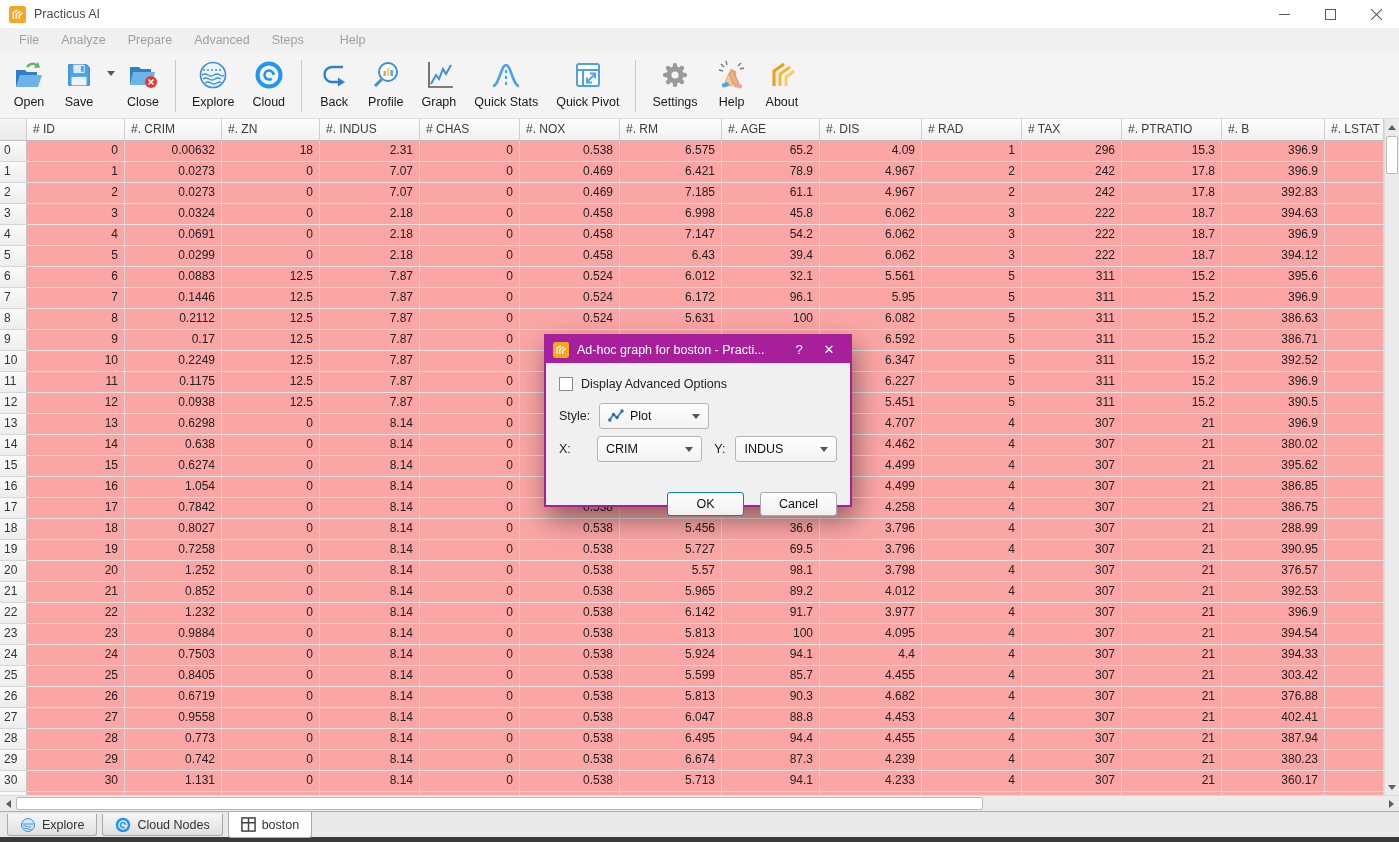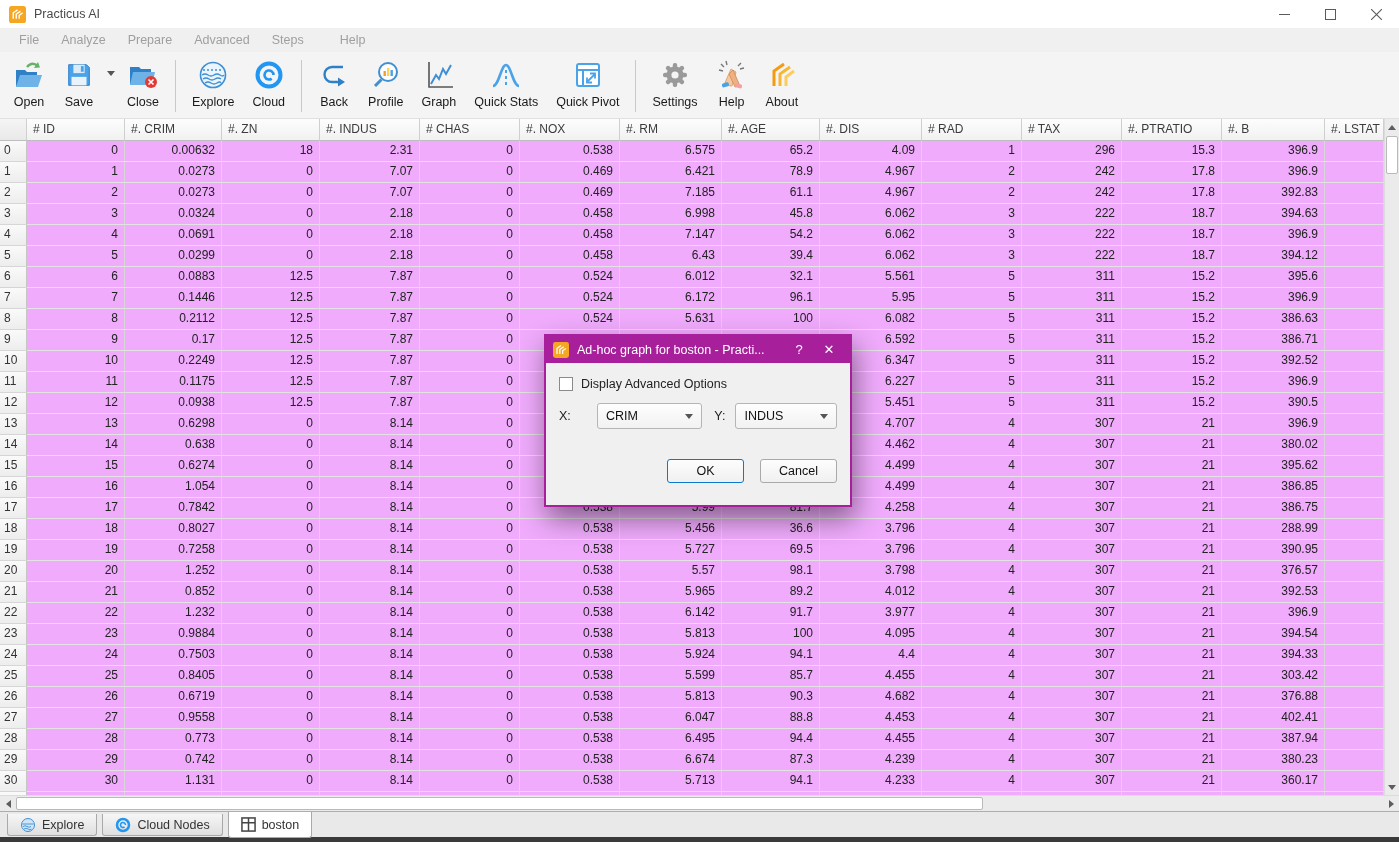--- a/index.html
+++ b/index.html
@@ -23,21 +23,21 @@
   
   .toolbar { height:67px; background:#f4f4f4; display:flex; align-items:flex-start; padding:5px 0 0 4px; border-bottom:1px solid #e0e0e0; }
   .tbtn { display:flex; flex-direction:column; align-items:center; padding:2px 9px; }
   .tbtn .ticon { width:32px; height:32px; display:flex; align-items:center; justify-content:center; }
   .tbtn .tlabel { font-size:12.5px; color:#1a1a1a; margin-top:4px; white-space:nowrap; }
   .save-arrow { width:14px; display:flex; align-items:center; justify-content:center; margin-top:14px; }
   .tri-down { width:0; height:0; border-left:4px solid transparent; border-right:4px solid transparent; border-top:5px solid #555; }
   .tsep { width:1px; height:52px; background:#c9c9c9; margin:3px 7px 0 7px; }
 
   
-  .table-area { position:relative; height:676px; background:#f0abfc; }
+  .table-area { position:relative; height:676px; background:#fca5a5; }
   .grid { position:absolute; left:0; top:0; right:15px; bottom:0; overflow:hidden; }
   .trow { display:flex; height:21px; }
   .trow.thead { height:22px; }
   .hcell { background:linear-gradient(#fdfdfd,#f1f1f1); border-right:1px solid #cfcfcf; border-bottom:1px solid #bdbdbd;
            font-size:12px; color:#3b3b3b; padding:3px 0 0 6px; white-space:nowrap; overflow:hidden; }
   .hcell.corner { background:linear-gradient(#f5f5f5,#e9e9e9); }
   .rhdr { background:linear-gradient(#fafafa,#ededed); border-right:1px solid #c6c6c6; border-bottom:1px solid #d6d6d6;
           font-size:12px; color:#333; padding:2px 0 0 4px; }
   .cell { border-right:1px solid #d7d7d7; border-bottom:1px solid #e3e3e3; font-size:12px; color:#222;
           text-align:right; padding:2px 6px 0 0; white-space:nowrap; overflow:hidden; }
@@ -900,20 +900,34 @@
       <span class="dtext">Ad-hoc graph for boston - Practi...</span>
       <span class="dbtn">?</span>
       <span class="dbtn">✕</span>
     </div>
     <div class="dlg-body">
       <div class="chk-row">
         <span class="checkbox"></span>
         <span>Display Advanced Options</span>
       </div>
       <div class="form-row">
+        <span class="flabel">Style:</span>
+        <div class="dd">
+          <svg width="16" height="14" viewBox="0 0 16 14">
+            <path d="M1.5 11 L5.5 5.5 L9 8.5 L14 2" stroke="#2f80c6" stroke-width="1.8" fill="none"></path>
+            <circle cx="1.8" cy="11" r="1.7" fill="#2a6db5"></circle>
+            <circle cx="5.5" cy="5.5" r="1.7" fill="#2a6db5"></circle>
+            <circle cx="9" cy="8.5" r="1.7" fill="#2a6db5"></circle>
+            <circle cx="14" cy="2" r="1.7" fill="#2a6db5"></circle>
+          </svg>
+          <span>Plot</span>
+          <span class="arrow tri-down"></span>
+        </div>
+      </div>
+      <div class="form-row">
         <span class="flabel">X:</span>
         <div class="dd">
           <span>CRIM</span>
           <span class="arrow tri-down"></span>
         </div>
         <span class="ylab">Y:</span>
         <div class="dd ydd">
           <span>INDUS</span>
           <span class="arrow tri-down"></span>
         </div>

